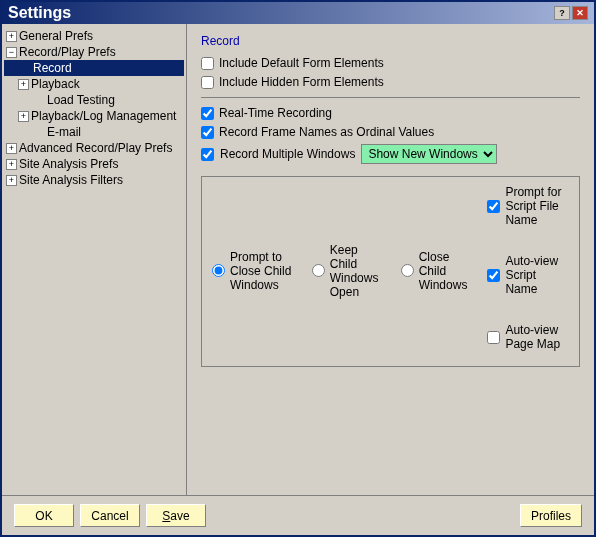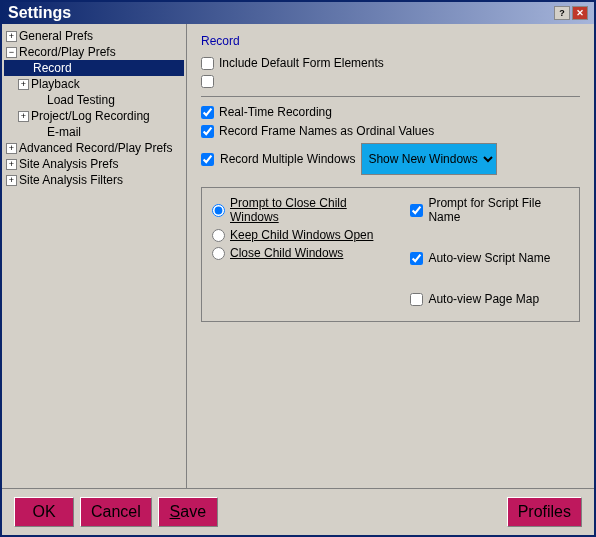--- a/index.html
+++ b/index.html
@@ -132,39 +132,38 @@
       display: flex;
       align-items: center;
       gap: 6px;
       margin-bottom: 12px;
     }
     .record-multiple-row input[type=checkbox] {
       width: 13px;
       height: 13px;
     }
     .dropdown-select {
-      height: 32px;
+      height: 20px;
       font-size: 12px;
       border: 1px solid #808080;
-      background: #0ea5e9;
+      background: #86efac;
       padding: 1px 2px;
       min-width: 120px;
     }
     .group-box {
       border: 1px solid #808080;
       padding: 8px 10px 10px 10px;
       margin-top: 8px;
       display: flex;
       gap: 20px;
     }
     .radio-group {
       display: flex;
-      flex-direction: column;
-      gap: 4px;
-      text-decoration: underline;
+      flex-direction: row;
+      gap: 20px;
     }
     .radio-row {
       display: flex;
       align-items: center;
       gap: 5px;
     }
     .radio-row input[type=radio] {
       width: 13px;
       height: 13px;
     }
@@ -181,26 +180,26 @@
       border-top: 1px solid #808080;
       background: #d4d0c8;
       flex-shrink: 0;
     }
     .bottom-left {
       display: flex;
       gap: 6px;
     }
     .btn {
       min-width: 60px;
-      height: 30px;
-      background: #be185d;
+      height: 23px;
+      background: #fef9c3;
       border: 1px solid #808080;
       border-top-color: #ffffff;
       border-left-color: #ffffff;
-      font-size: 16px;
+      font-size: 12px;
       cursor: pointer;
       padding: 0 10px;
     }
     .divider {
       height: 1px;
       background: #808080;
       margin: 8px 0;
     }
   </style>
 </head>
@@ -240,21 +239,21 @@
         <span>Playback</span>
       </div>
 
       <div class="tree-item indent2">
         <span style="width:13px; margin-right:2px;"></span>
         <span>Load Testing</span>
       </div>
 
       <div class="tree-item indent1">
         <span class="tree-plus">+</span>
-        <span>Project/Log Recording</span>
+        <span>Playback/Log Management</span>
       </div>
 
       <div class="tree-item indent2">
         <span style="width:13px; margin-right:2px;"></span>
         <span>E-mail</span>
       </div>
 
       <div class="tree-item">
         <span class="tree-plus">+</span>
         <span>Advanced Record/Play Prefs</span>
@@ -274,20 +273,21 @@
     <div class="right-panel">
       <div class="section-label">Record</div>
 
       <div class="checkbox-row">
         <input type="checkbox" id="cb_default_form" style="">
         <label for="cb_default_form">Include Default Form Elements</label>
       </div>
 
       <div class="checkbox-row">
         <input type="checkbox" id="cb_hidden_form" style="">
+        <label for="cb_hidden_form">Include Hidden Form Elements</label>
       </div>
 
       <div class="divider"></div>
 
       <div class="checkbox-row">
         <input type="checkbox" id="cb_realtime" checked="" style="">
         <label for="cb_realtime">Real-Time Recording</label>
       </div>
 
       <div class="checkbox-row">

